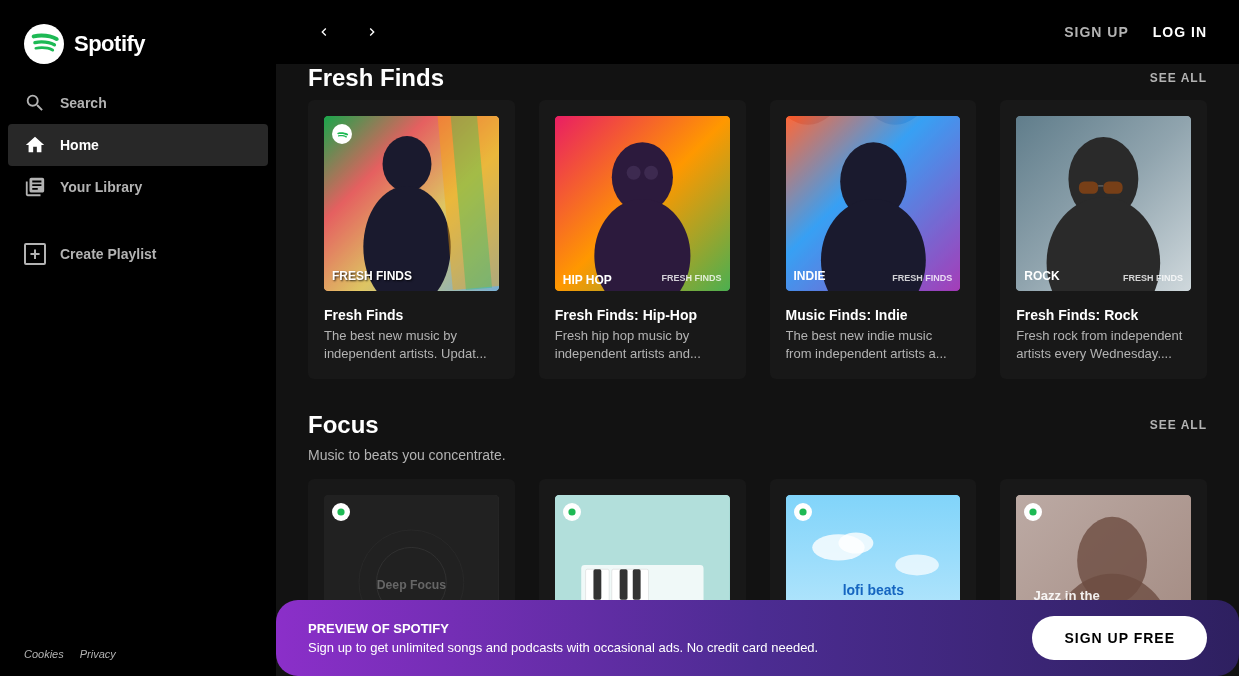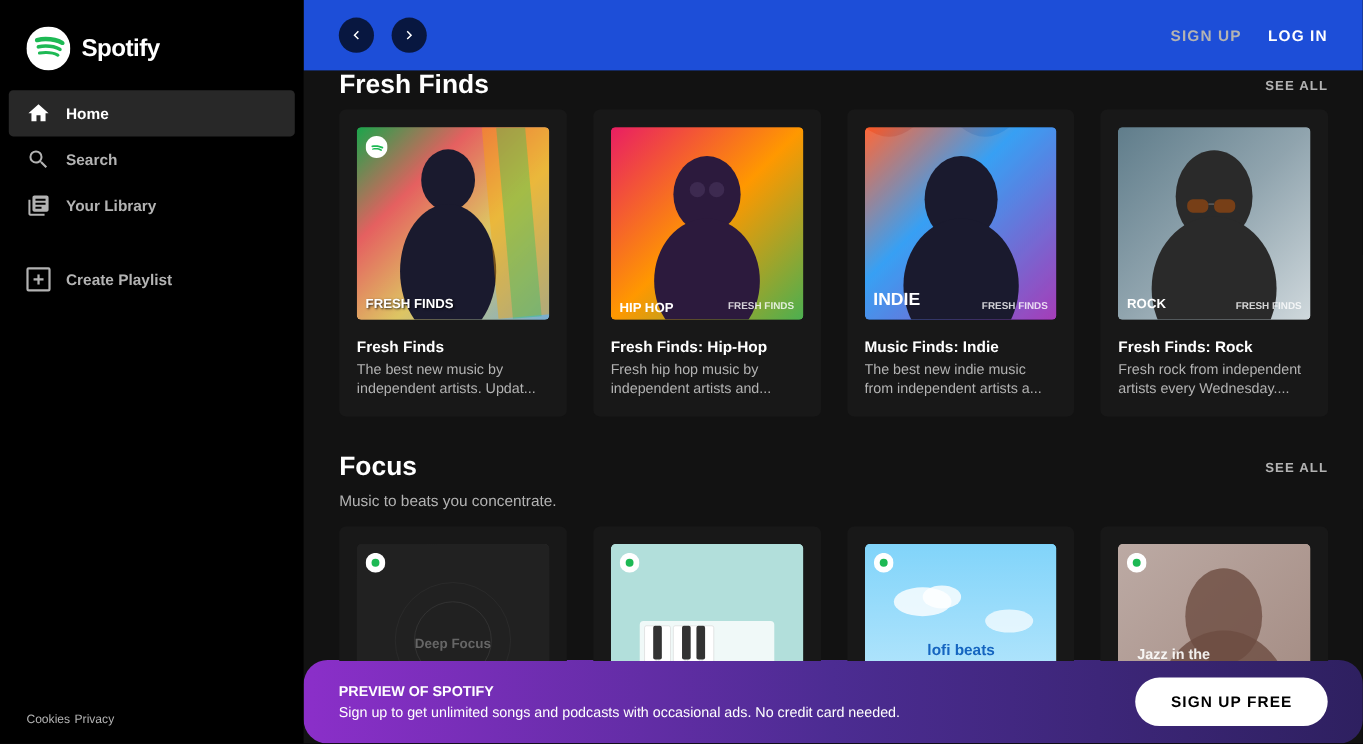--- a/index.html
+++ b/index.html
@@ -122,42 +122,43 @@
       display: flex;
       align-items: center;
       justify-content: center;
       flex-shrink: 0;
     }
 
     .sidebar-footer {
       margin-top: auto;
       padding: 16px 24px;
       display: flex;
-      gap: 4px;
+      gap: 16px;
       font-size: 11px;
       color: #b3b3b3;
+      font-style: italic;
     }
 
     .sidebar-footer a {
       color: #b3b3b3;
       text-decoration: none;
       cursor: pointer;
     }
 
     
     .main-content {
       flex: 1;
       background: #121212;
       display: flex;
       flex-direction: column;
       overflow: hidden;
     }
 
     .topbar {
-      background: #1d4ed8;
+      background: #000000;
       padding: 16px 32px;
       display: flex;
       align-items: center;
       justify-content: space-between;
       flex-shrink: 0;
     }
 
     .nav-arrows {
       display: flex;
       gap: 16px;
@@ -379,35 +380,35 @@
       <svg class="spotify-logo-icon" viewBox="0 0 40 40" fill="none" xmlns="http://www.w3.org/2000/svg">
         <circle cx="20" cy="20" r="20" fill="white"></circle>
         <path d="M28.5 27.5c-0.3 0-0.5-0.1-0.7-0.2C25.1 25.5 21.6 24.9 17.5 25c-1.7 0-3.5 0.2-5.1 0.5-0.2 0-0.4 0.1-0.6 0.1-0.7 0-1.3-0.6-1.3-1.3 0-0.8 0.5-1.3 1.2-1.4 2-0.4 4-0.6 6-0.6 4.4 0 8.4 0.7 11.5 2.5 0.5 0.3 0.9 0.8 0.9 1.4 0 0.7-0.6 1.3-1.6 1.3z" fill="#1DB954"></path>
         <path d="M30.5 22.5c-0.3 0-0.6-0.1-0.9-0.3-3-1.8-7.2-2.7-12.1-2.7-2 0-4 0.3-5.8 0.7-0.3 0.1-0.5 0.1-0.8 0.1-0.9 0-1.6-0.7-1.6-1.6 0-0.9 0.5-1.5 1.3-1.7 2.2-0.5 4.5-0.8 6.9-0.8 5.4 0 10 1 13.6 3.1 0.7 0.4 1 1 1 1.7 0 0.8-0.7 1.5-1.6 1.5z" fill="#1DB954"></path>
         <path d="M32.5 17c-0.3 0-0.6-0.1-0.9-0.3-3.5-2.1-8.4-3.2-14.1-3.2-2.4 0-4.8 0.3-7 0.8-0.3 0.1-0.6 0.1-0.9 0.1-1.1 0-1.9-0.9-1.9-1.9 0-1.1 0.7-1.8 1.6-2 2.6-0.6 5.3-1 8.2-1 6.3 0 11.8 1.3 16 3.8 0.8 0.5 1.2 1.2 1.2 2 0 1.1-0.9 1.7-2.2 1.7z" fill="#1DB954"></path>
       </svg>
       <span class="spotify-logo-text">Spotify</span>
     </div>
 
     <nav class="sidebar-nav">
+      <div class="nav-item">
+        <span class="nav-icon">
+          <svg width="22" height="22" viewBox="0 0 24 24" fill="#b3b3b3">
+              <path d="M15.5 14h-.79l-.28-.27A6.471 6.471 0 0 0 16 9.5 6.5 6.5 0 1 0 9.5 16c1.61 0 3.09-.59 4.23-1.57l.27.28v.79l5 4.99L20.49 19l-4.99-5zm-6 0C7.01 14 5 11.99 5 9.5S7.01 5 9.5 5 14 7.01 14 9.5 11.99 14 9.5 14z"></path>
+            </svg>
+        </span>
+        <span>Search</span>
+      </div>
       <div class="nav-item active">
         <span class="nav-icon">
           <svg width="22" height="22" viewBox="0 0 24 24" fill="white">
               <path d="M10 20v-6h4v6h5v-8h3L12 3 2 12h3v8z"></path>
             </svg>
         </span>
         <span>Home</span>
-      </div>
-      <div class="nav-item">
-        <span class="nav-icon">
-          <svg width="22" height="22" viewBox="0 0 24 24" fill="#b3b3b3">
-              <path d="M15.5 14h-.79l-.28-.27A6.471 6.471 0 0 0 16 9.5 6.5 6.5 0 1 0 9.5 16c1.61 0 3.09-.59 4.23-1.57l.27.28v.79l5 4.99L20.49 19l-4.99-5zm-6 0C7.01 14 5 11.99 5 9.5S7.01 5 9.5 5 14 7.01 14 9.5 11.99 14 9.5 14z"></path>
-            </svg>
-        </span>
-        <span>Search</span>
       </div>
       <div class="nav-item">
         <span class="nav-icon">
           <svg width="22" height="22" viewBox="0 0 24 24" fill="#b3b3b3">
               <path d="M4 6H2v14c0 1.1.9 2 2 2h14v-2H4V6zm16-4H8c-1.1 0-2 .9-2 2v12c0 1.1.9 2 2 2h12c1.1 0 2-.9 2-2V4c0-1.1-.9-2-2-2zm-1 9H9V9h10v2zm-4 4H9v-2h6v2zm4-8H9V5h10v2z"></path>
             </svg>
         </span>
         <span>Your Library</span>
       </div>
     </nav>
@@ -529,21 +530,21 @@
                       <stop offset="40%" stop-color="#2196f3"></stop>
                       <stop offset="100%" stop-color="#9c27b0"></stop>
                     </linearGradient>
                   </defs>
                   <rect width="200" height="200" fill="url(#bg3)"></rect>
 
                   <path d="M0,0 Q25,20 50,0 Q75,-20 100,0 Q125,20 150,0 Q175,-20 200,0 L200,200 L0,200 Z" fill="rgba(255,255,255,0.1)"></path>
                   <ellipse cx="100" cy="75" rx="38" ry="45" fill="#1a1a2e"></ellipse>
                   <ellipse cx="100" cy="165" rx="60" ry="70" fill="#1a1a2e"></ellipse>
                 </svg>
-                <span style="position:absolute; bottom:8px; left:8px; font-size:16px; font-weight:700; color:#fff;">INDIE</span>
+                <span style="position:absolute; bottom:8px; left:8px; font-size:12px; font-weight:700; color:#fff;">INDIE</span>
                 <span style="position:absolute; bottom:8px; right:8px; font-size:9px; font-weight:700; color:rgba(255,255,255,0.8);">FRESH FINDS</span>
               </div>
             </div>
             <div class="card-title">Music Finds: Indie</div>
             <div class="card-desc">The best new indie music from independent artists a...</div>
           </div>
 
           <div class="card">
             <div class="card-image-wrap">
               <div class="card-placeholder ff-rock">

